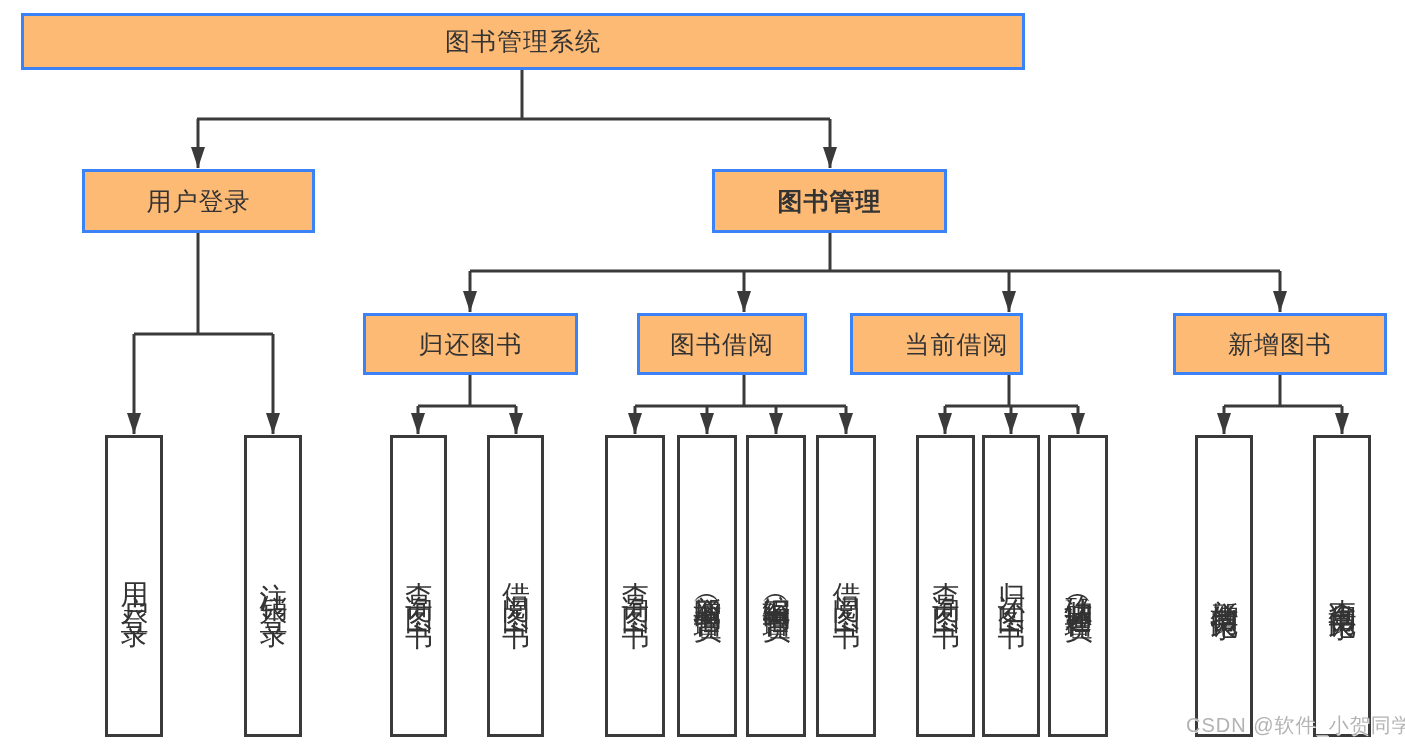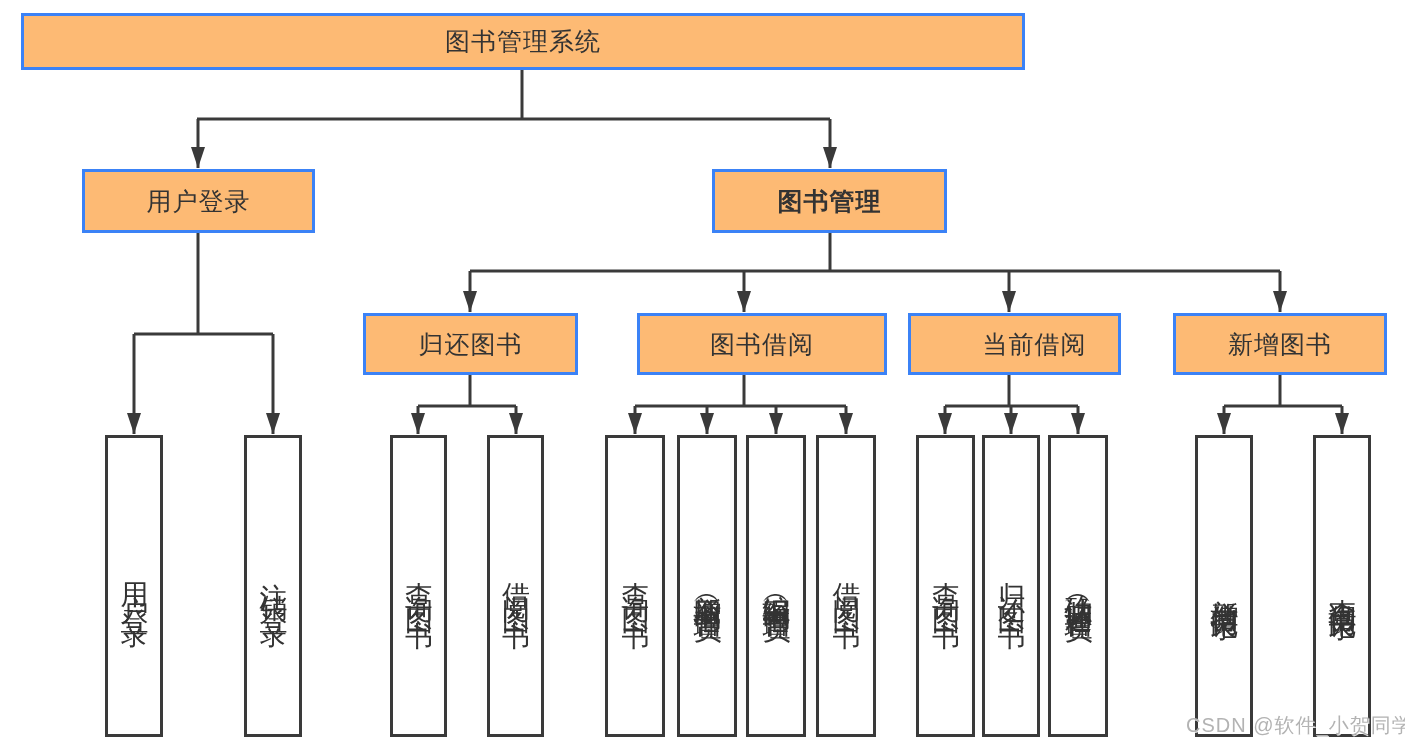--- a/index.html
+++ b/index.html
@@ -27,22 +27,22 @@
   .vtxt{
     writing-mode:vertical-rl;
     font-size:28px;line-height:1;letter-spacing:13px;
   }
   .long .vtxt{letter-spacing:3px;}
   
   #root{left:21px;top:13px;width:1004px;height:57px;}
   #l2a{left:82px;top:169px;width:233px;height:64px;}
   #l2b{left:712px;top:169px;width:235px;height:64px;font-weight:bold;}
   #l3a{left:363px;top:313px;width:215px;height:62px;}
-  #l3b{left:637px;top:313px;width:250px;height:62px;}
-  #l3c{left:908px;top:313px;width:213px;height:62px;padding-left:40px;}
+  #l3b{left:637px;top:313px;width:170px;height:62px;}
+  #l3c{left:850px;top:313px;width:173px;height:62px;padding-left:40px;}
   #l3d{left:1173px;top:313px;width:214px;height:62px;}
   
   .lf1{left:105px;width:58px;}
   .lf2{left:244px;width:58px;}
   .lf3{left:390px;width:57px;}
   .lf4{left:487px;width:57px;}
   .lf5{left:605px;width:60px;}
   .lf6{left:677px;width:60px;}
   .lf7{left:746px;width:60px;}
   .lf8{left:816px;width:60px;}

